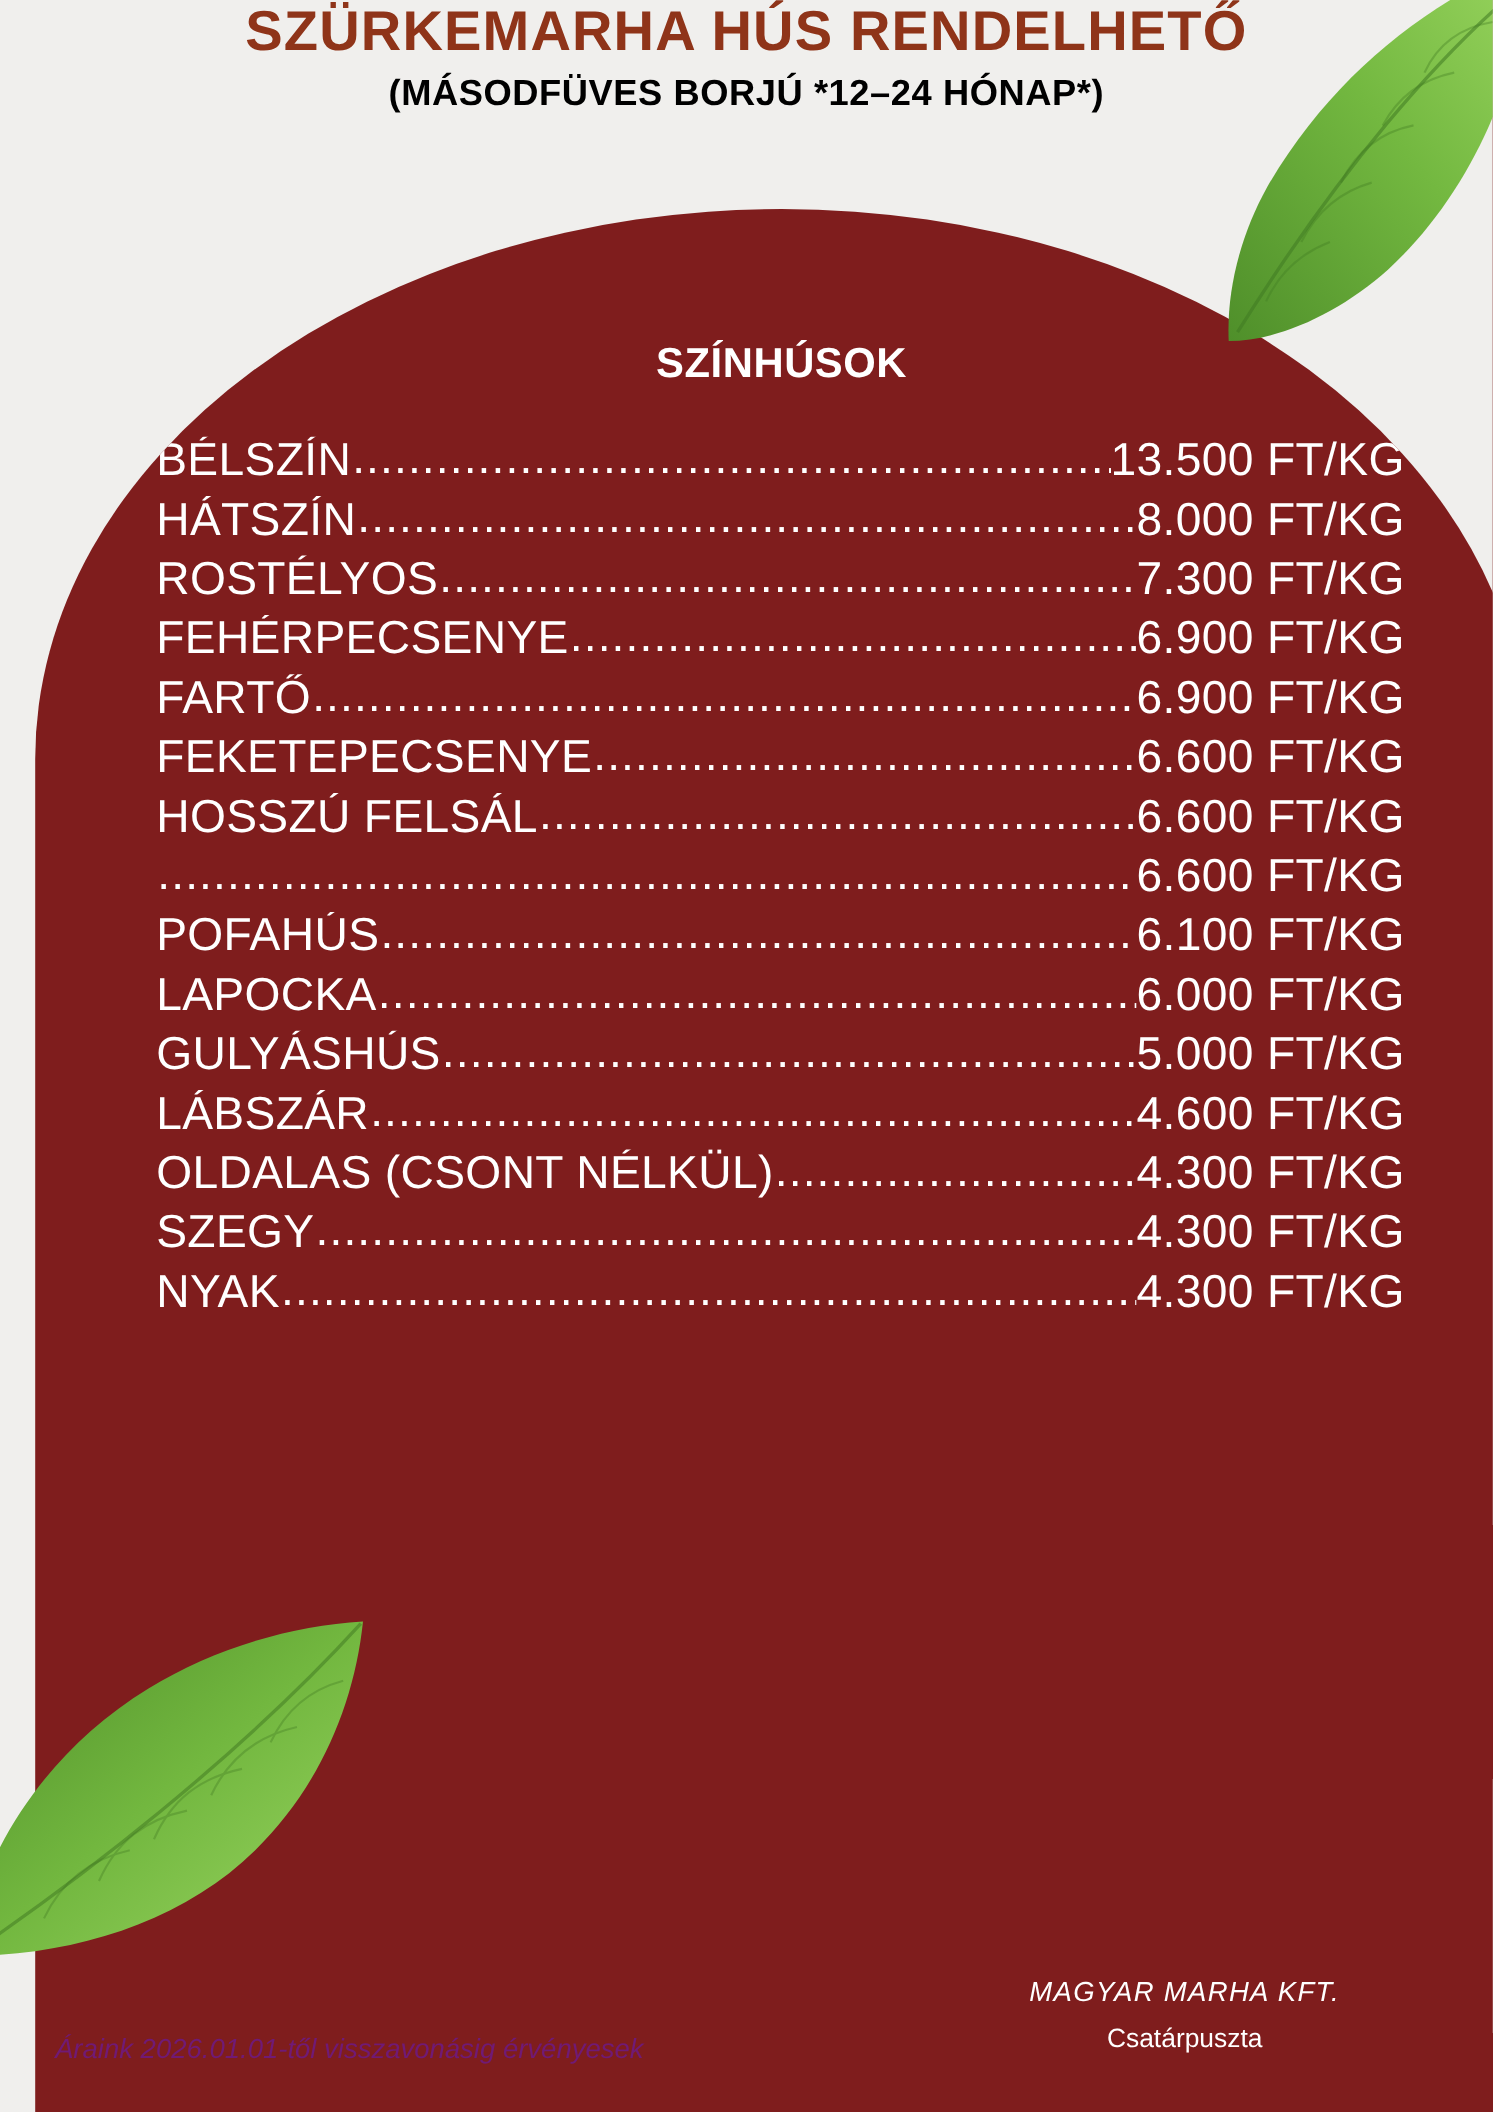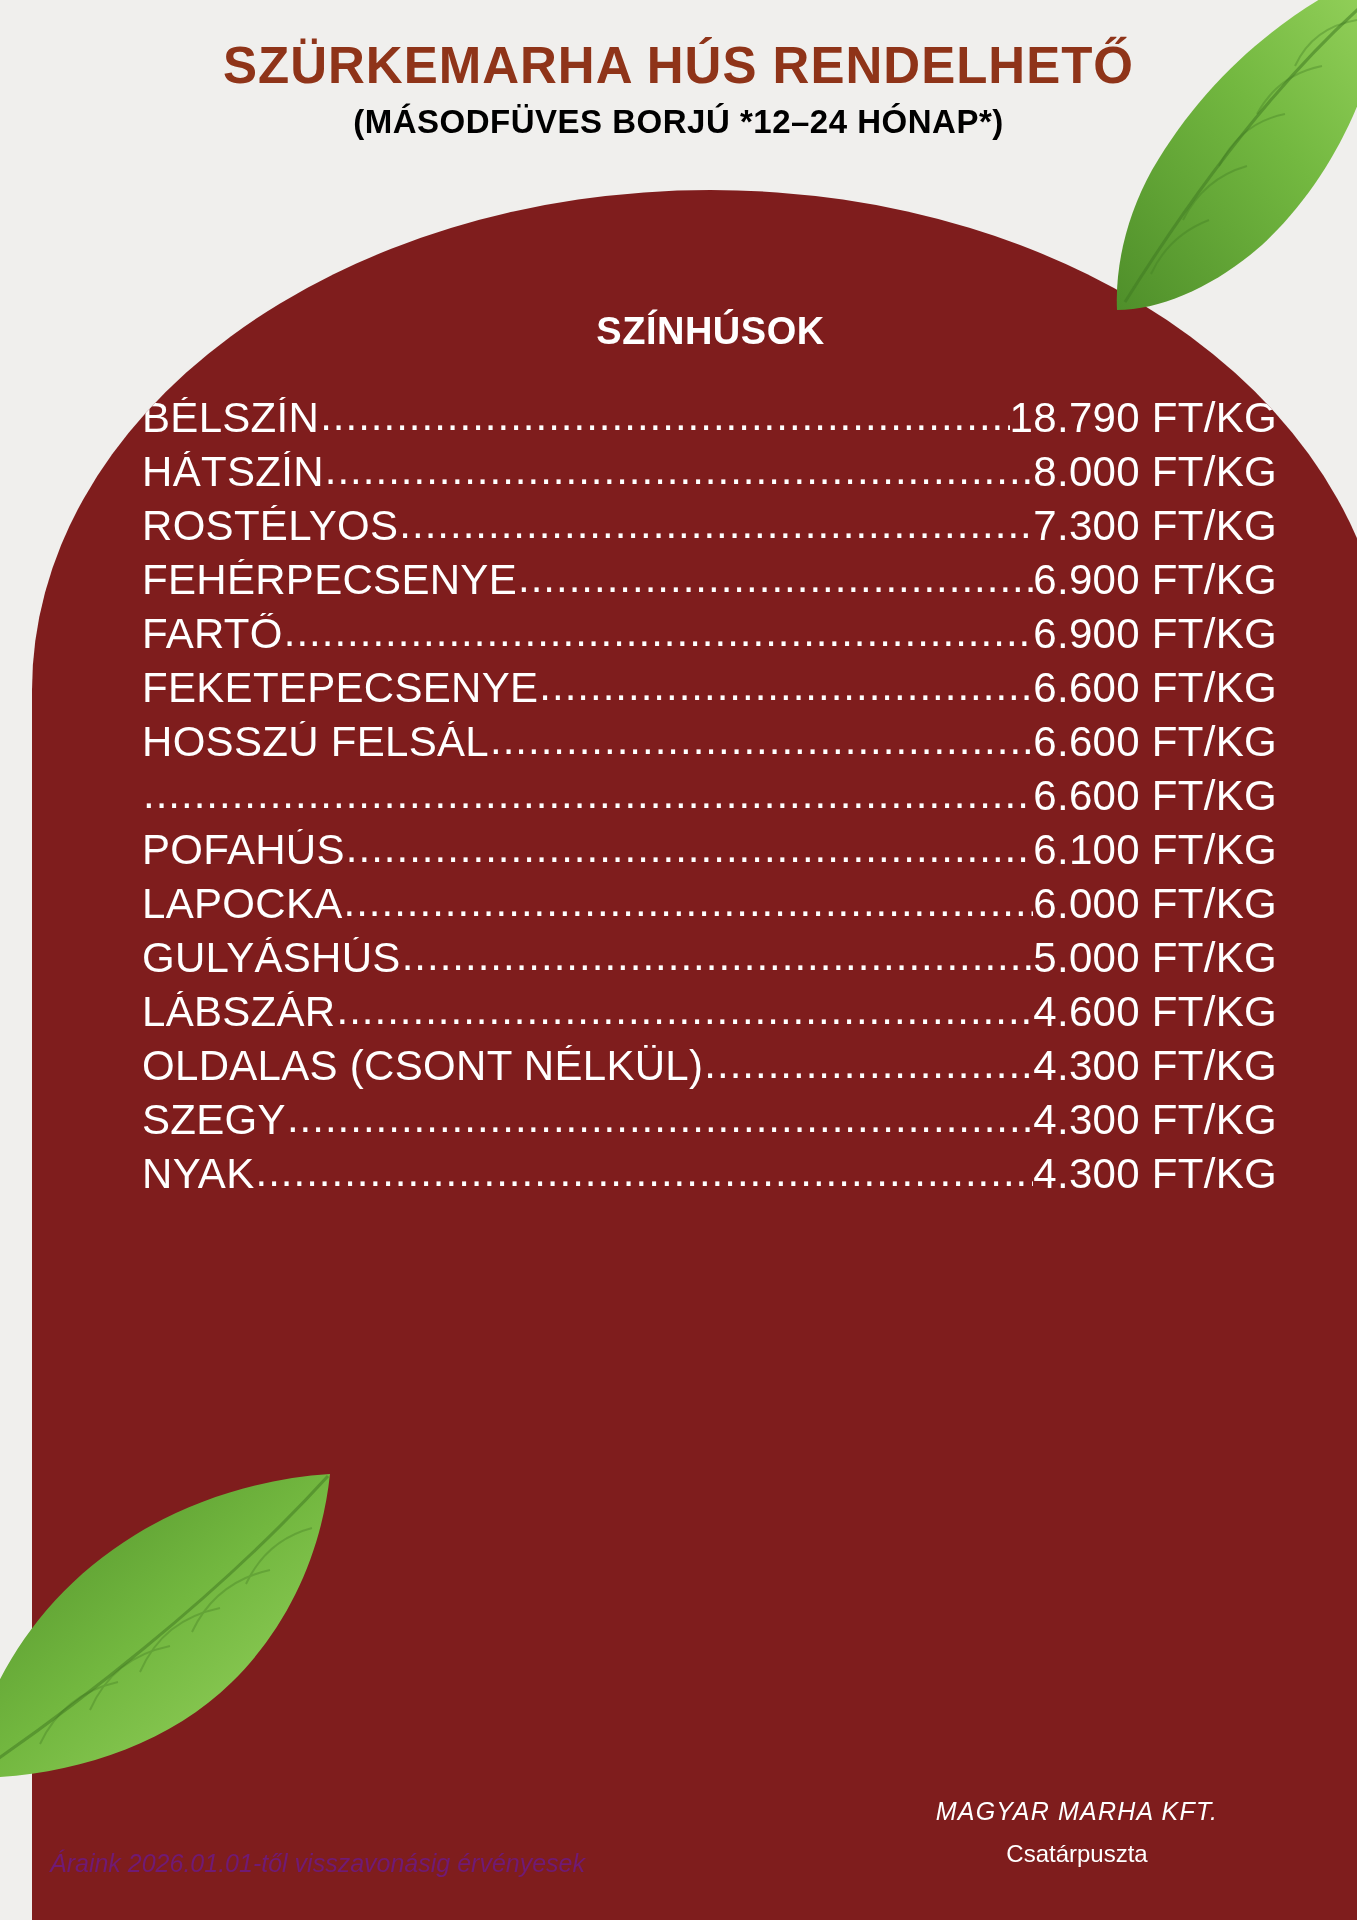--- a/index.html
+++ b/index.html
@@ -20,21 +20,20 @@
     position: absolute;
     top: 0;
     left: 0;
     width: 1357px;
     height: 215px;
     text-align: center;
     z-index: 6;
   }
   .title-main {
     margin: 0;
-    padding-top: 38px;
     font-size: 51px;
     font-weight: bold;
     letter-spacing: 1px;
     color: #8f3419;
     line-height: 1.08;
   }
   .title-sub {
     margin: 0;
     padding-top: 10px;
     font-size: 33px;
@@ -166,21 +165,21 @@
   <h2 class="title-sub">(MÁSODFÜVES BORJÚ *12–24 HÓNAP*)</h2>
 </div>
 
 <div class="panel">
   <div class="panel-inner">
     <div class="section-title">SZÍNHÚSOK</div>
     <div class="price-list">
         <div class="price-row">
           <span class="price-name">BÉLSZÍN</span>
           <span class="price-dots">..........................................................................................</span>
-          <span class="price-value">18.790 FT/KG</span>
+          <span class="price-value">13.500 FT/KG</span>
         </div>
         <div class="price-row">
           <span class="price-name">HÁTSZÍN</span>
           <span class="price-dots">..........................................................................................</span>
           <span class="price-value">8.000 FT/KG</span>
         </div>
         <div class="price-row">
           <span class="price-name">ROSTÉLYOS</span>
           <span class="price-dots">..........................................................................................</span>
           <span class="price-value">7.300 FT/KG</span>

